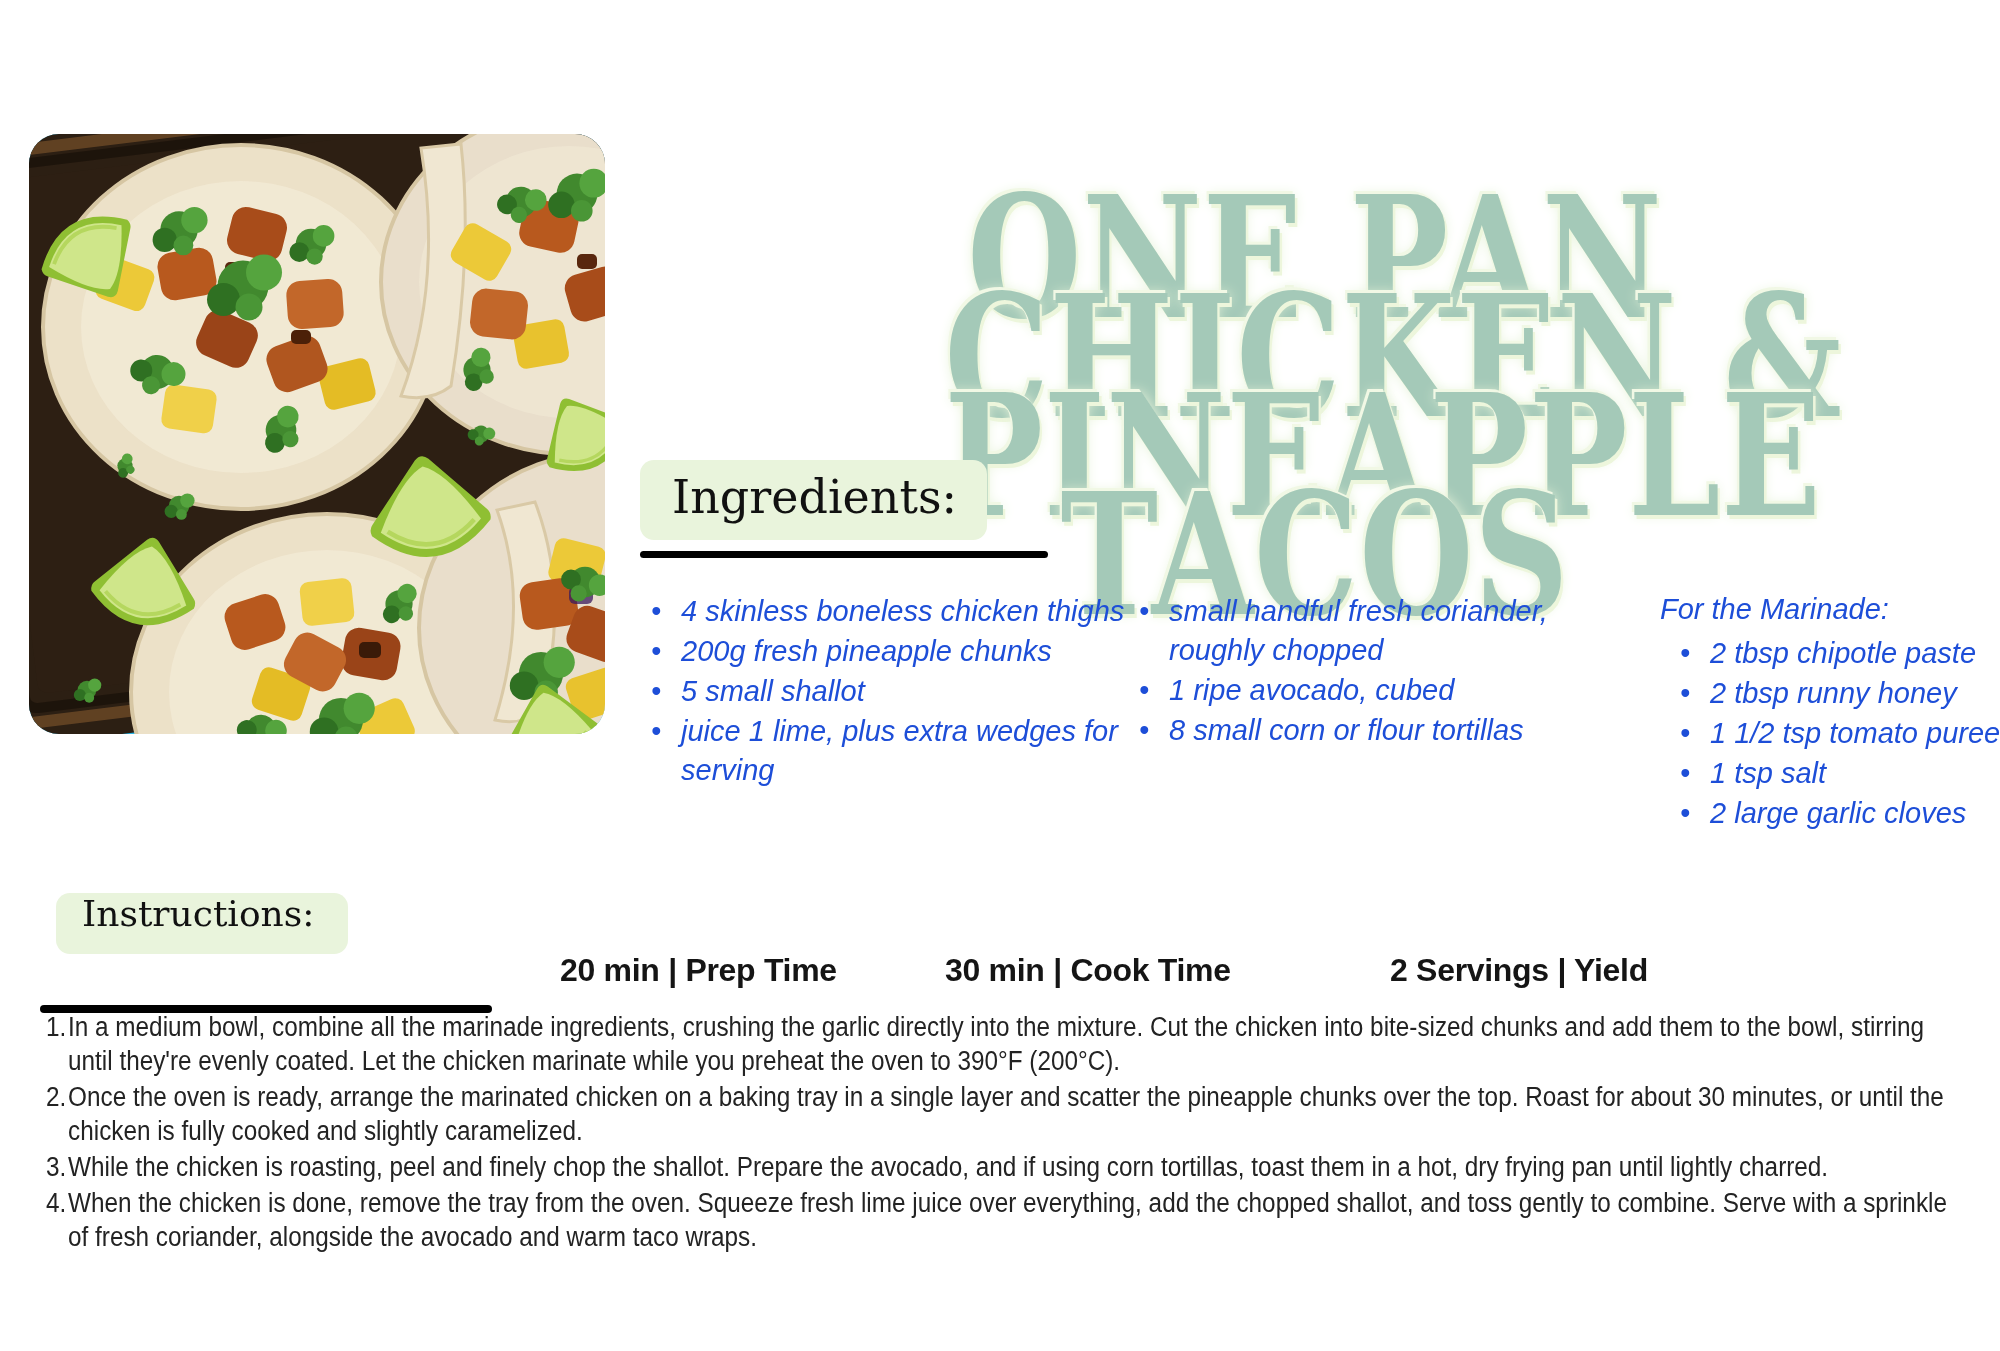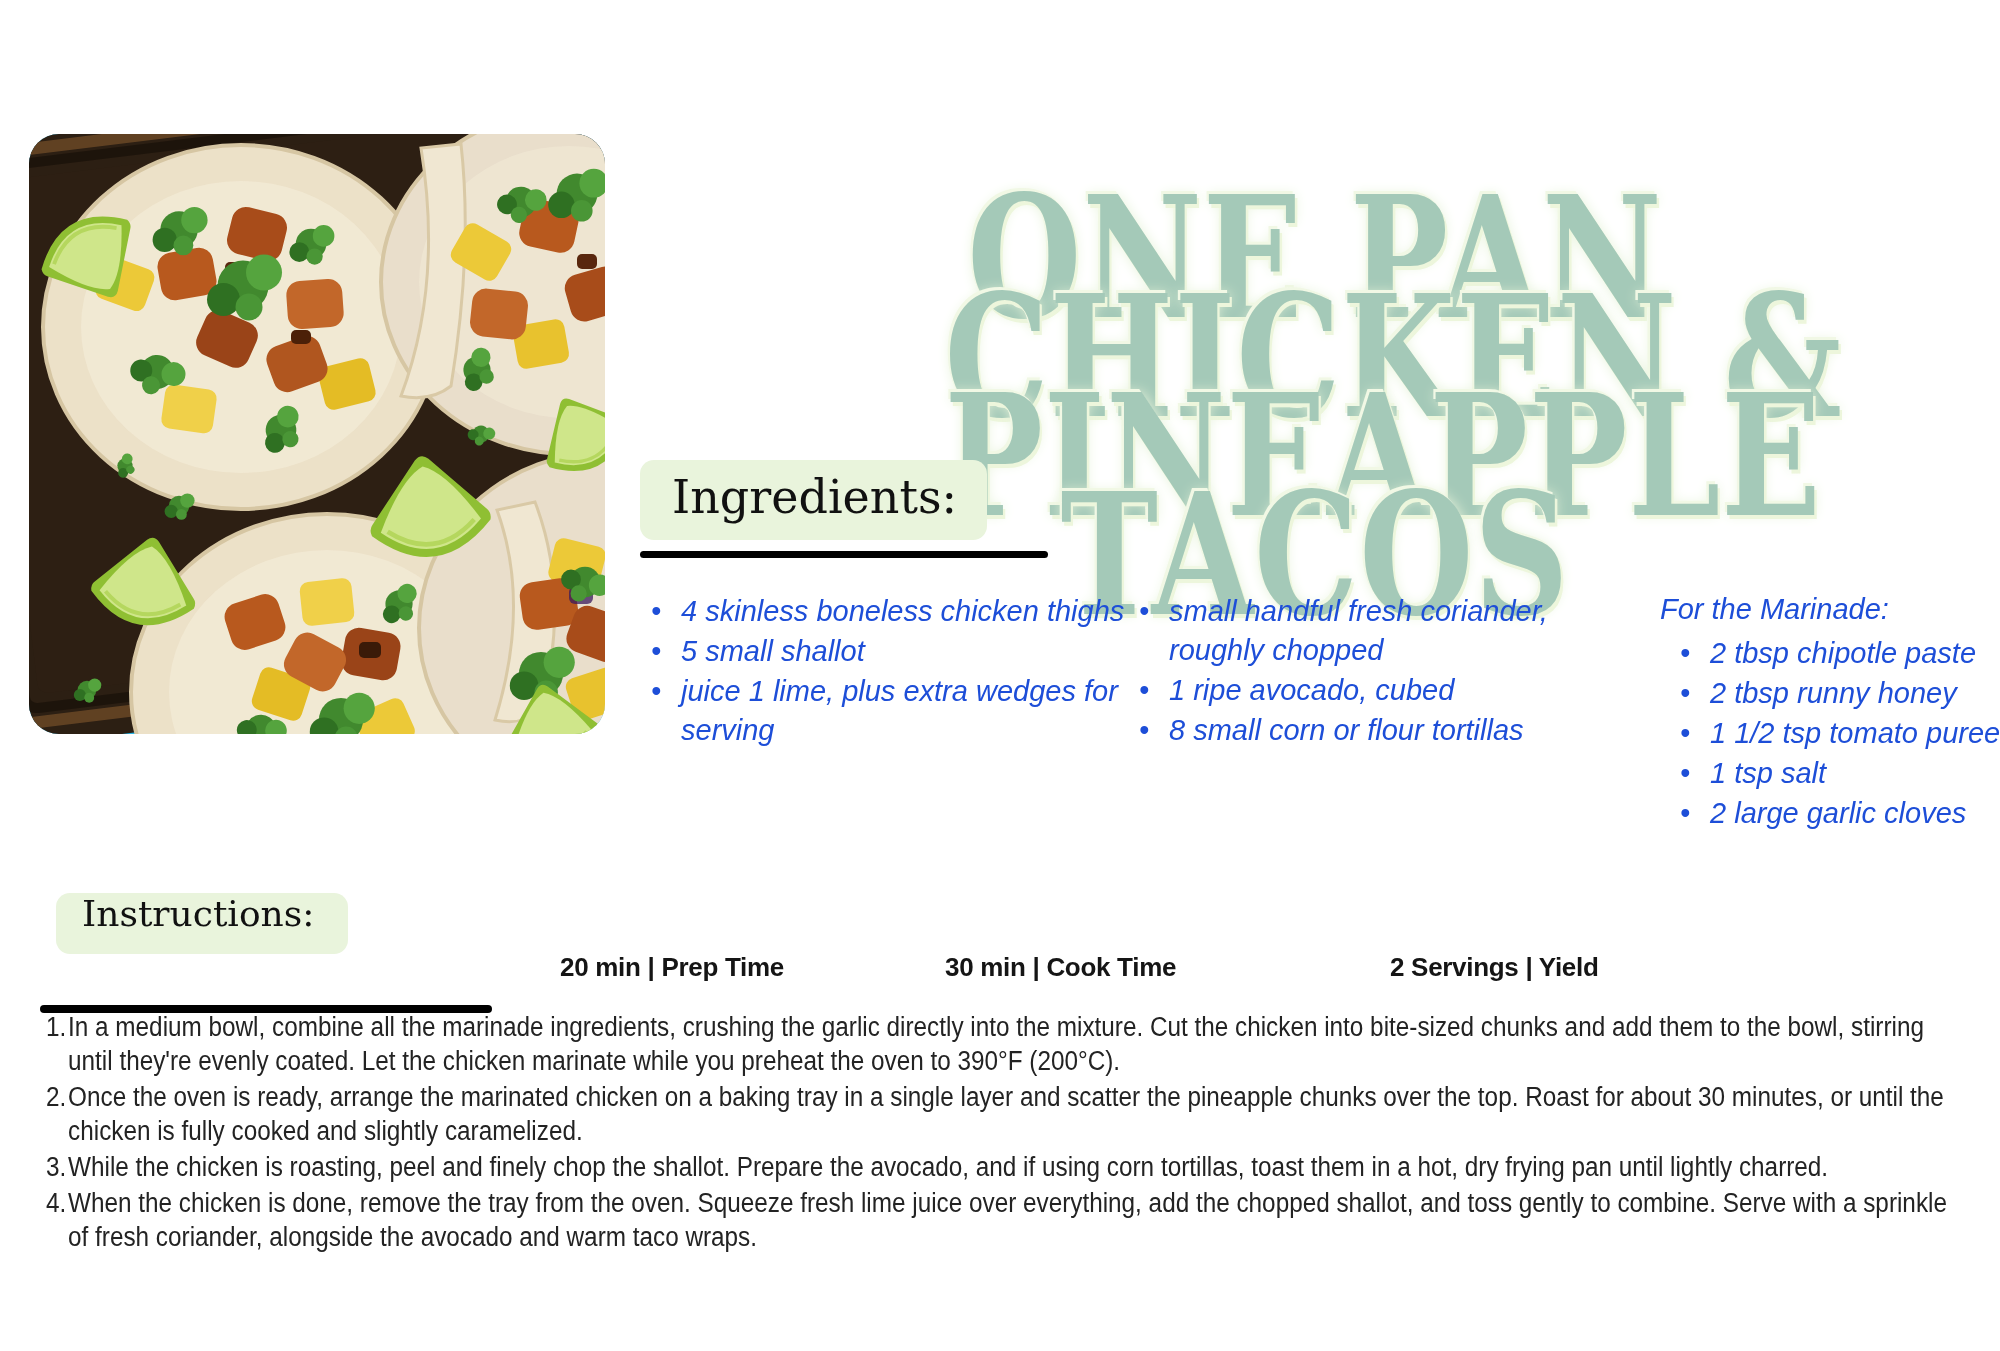--- a/index.html
+++ b/index.html
@@ -49,21 +49,21 @@
   .col2 { left:1133px; top:592px; width:460px; }
   .col3 { left:1660px; top:590px; width:345px; }
   .marinade-heading { font-size:29px; line-height:39px; margin:0 0 5px 0; }
   ul.ing-list { list-style:none; margin:0; padding:0; }
   .col3 ul.ing-list { margin-left:14px; }
   ul.ing-list li { position:relative; padding-left:36px; margin:0 0 1px 0; }
   ul.ing-list li::before { content:"\2022"; position:absolute; left:6px; top:0; }
 
   
   .meta-item {
-    position:absolute; top:952px; font-size:26px; font-weight:bold;
+    position:absolute; top:952px; font-size:32px; font-weight:bold;
     letter-spacing:-0.3px; color:#151515; white-space:nowrap;
   }
   .meta-prep  { left:560px; }
   .meta-cook  { left:945px; }
   .meta-yield { left:1390px; }
 
   
   ol.steps {
     position:absolute; left:46px; top:1010px; width:2130px;
     transform:scaleX(0.9); transform-origin:left top;
@@ -186,20 +186,21 @@
     <span class="line">PINEAPPLE</span>
     <span class="line">TACOS</span>
   </h1>
 
   <div class="head-box ing-head">Ingredients:</div>
   <div class="rule ing-rule"></div>
 
   <div class="ing-col col1">
     <ul class="ing-list">
         <li>4 skinless boneless chicken thighs</li>
+        <li>200g fresh pineapple chunks</li>
         <li>5 small shallot</li>
         <li>juice 1 lime, plus extra wedges for serving</li>
       </ul>
   </div>
   <div class="ing-col col2">
     <ul class="ing-list">
         <li>small handful fresh coriander, roughly chopped</li>
         <li>1 ripe avocado, cubed</li>
         <li>8 small corn or flour tortillas</li>
       </ul>

